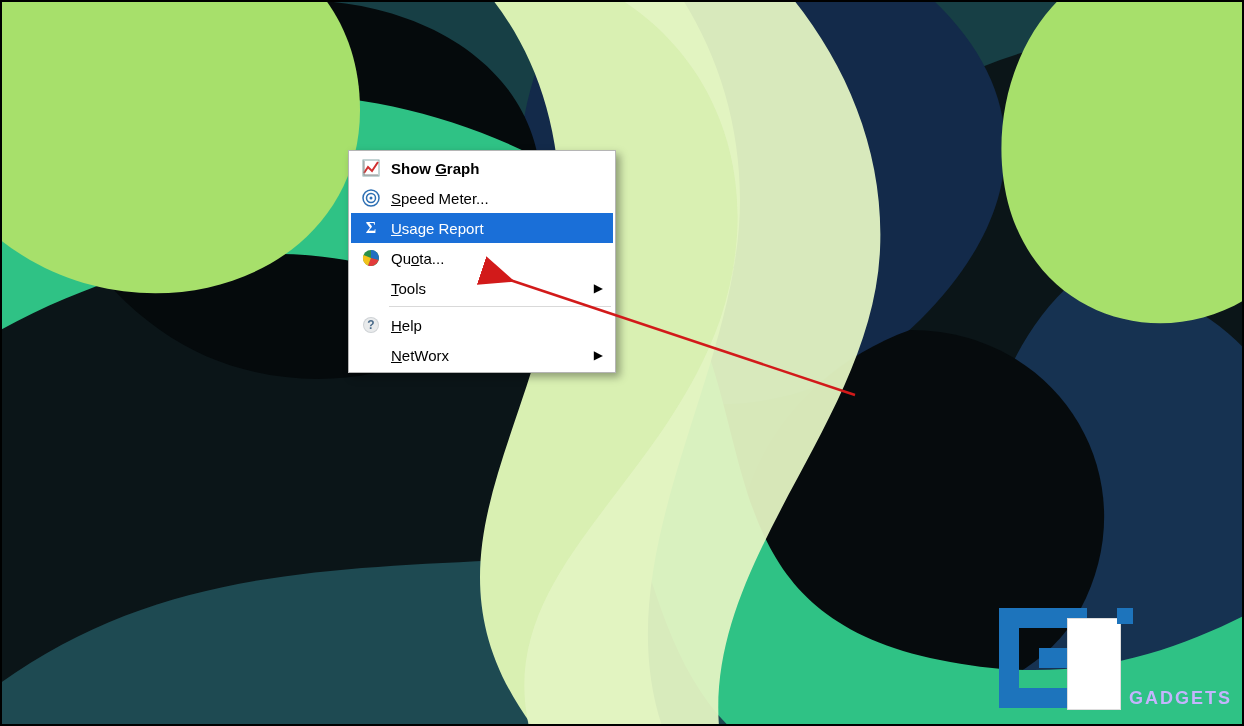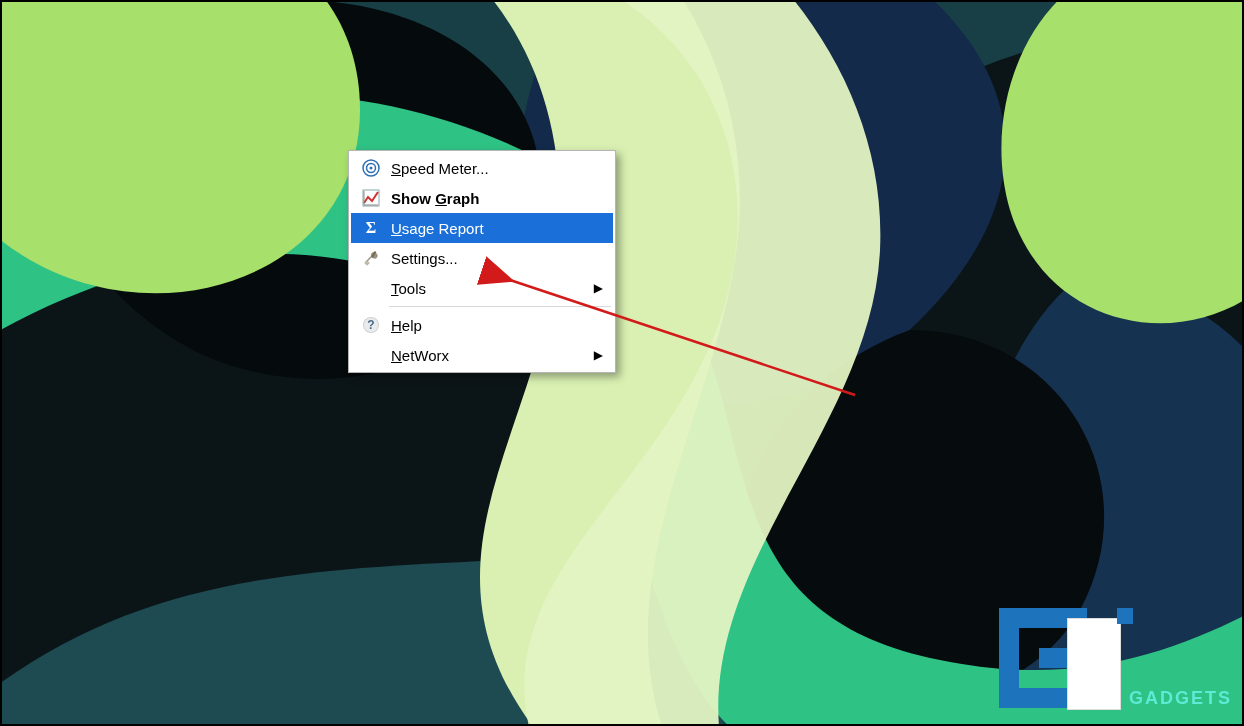--- a/index.html
+++ b/index.html
@@ -79,21 +79,21 @@
   }
   .watermark .glyph .g2 {
     position:absolute; left:68px; top:10px; width:52px; height:90px;
     background:#fff; border:1px solid #ddd;
   }
   .watermark .glyph .dot {
     position:absolute; left:118px; top:0; width:16px; height:16px; background:#1d74bc;
   }
   .watermark .txt {
     font-family: Arial, sans-serif; font-weight:700;
-    letter-spacing:2px; font-size:18px; color:#5eead4;
+    letter-spacing:2px; font-size:18px; color:#c4b5fd;
     transform: translateY(35px);
   }
 </style>
 </head>
 <body>
 
 <div class="wallpaper">
   <svg viewBox="0 0 1244 726" preserveAspectRatio="none">
     <rect width="1244" height="726" fill="#0b1518"></rect>
 
@@ -114,58 +114,59 @@
              L 760 870 C 520 650, 740 420, 740 200 C 740 -30, 540 -200, 300 -200 Z" fill="#d9f0b2"></path>
     <path d="M 520 -40 C 680 -10, 780 140, 720 320 C 650 520, 430 600, 570 820
              L 780 880 C 600 630, 870 470, 880 250 C 890 40, 700 -140, 520 -160 Z" fill="#e3f3c2" opacity="0.95"></path>
 
     <path d="M -60 -60 C 120 -140, 360 -80, 360 110 C 360 270, 170 340, 30 260 C -80 195, -150 60, -60 -60 Z" fill="#a7e06b"></path>
     <path d="M 1180 -40 C 1320 -20, 1380 140, 1290 260 C 1210 360, 1050 340, 1010 210 C 975 90, 1050 -60, 1180 -40 Z" fill="#a7e06b"></path>
   </svg>
 </div>
 
 <div class="ctx" id="ctx">
-    <div class="row">
-      <span class="iconcell">
-        <svg width="18" height="18">
-          <circle cx="9" cy="9" r="8" fill="none" stroke="#2d6fb3" stroke-width="1.5"></circle>
-          <circle cx="9" cy="9" r="4.5" fill="none" stroke="#2d6fb3" stroke-width="1.5"></circle>
-          <circle cx="9" cy="9" r="1.5" fill="#2d6fb3"></circle>
-        </svg>
-      </span>
-      <span class="label"><span class="u">S</span>peed Meter...</span>
-    </div>
     <div class="row bold">
       <span class="iconcell">
         <svg width="18" height="18">
           <rect x="1" y="1" width="16" height="16" fill="#fff" stroke="#8aa"></rect>
           <polyline points="2,14 6,8 10,12 16,3" fill="none" stroke="#d03030" stroke-width="2"></polyline>
           <line x1="2" y1="16" x2="16" y2="16" stroke="#888"></line>
           <line x1="2" y1="2" x2="2" y2="16" stroke="#888"></line>
         </svg>
       </span>
       <span class="label">Show <span class="u">G</span>raph</span>
     </div>
+    <div class="row">
+      <span class="iconcell">
+        <svg width="18" height="18">
+          <circle cx="9" cy="9" r="8" fill="none" stroke="#2d6fb3" stroke-width="1.5"></circle>
+          <circle cx="9" cy="9" r="4.5" fill="none" stroke="#2d6fb3" stroke-width="1.5"></circle>
+          <circle cx="9" cy="9" r="1.5" fill="#2d6fb3"></circle>
+        </svg>
+      </span>
+      <span class="label"><span class="u">S</span>peed Meter...</span>
+    </div>
     <div class="row highlight">
       <span class="iconcell">
         <svg width="18" height="18">
           <text x="9" y="14" text-anchor="middle" font-family="Georgia,serif" font-size="16" font-weight="bold" fill="#fff">Σ</text>
         </svg>
       </span>
       <span class="label"><span class="u">U</span>sage Report</span>
     </div>
     <div class="row">
       <span class="iconcell">
         <svg width="18" height="18">
-          <path d="M14 4 a3 3 0 1 1 -4 4 L4 14 l-1 -1 L9 7 a3 3 0 0 1 5 -3 z" fill="#9a9488"></path>
-          <rect x="3" y="12" width="4" height="4" transform="rotate(45 5 14)" fill="#c0b8a8"></rect>
-          <rect x="11" y="2" width="2" height="7" transform="rotate(30 12 5)" fill="#7a6a4a"></rect>
-        </svg>
-      </span>
-      <span class="label">Settings...</span>
+          <circle cx="9" cy="9" r="8" fill="#2a8f4a"></circle>
+          <path d="M9 9 L9 1 A8 8 0 0 1 16.6 11 Z" fill="#1f6fc2"></path>
+          <path d="M9 9 L16.6 11 A8 8 0 0 1 6 16.4 Z" fill="#e23b3b"></path>
+          <path d="M9 9 L6 16.4 A8 8 0 0 1 1.5 6 Z" fill="#f2c21a"></path>
+        </svg>
+      </span>
+      <span class="label">Qu<span class="u">o</span>ta...</span>
     </div>
     <div class="row">
       <span class="iconcell"></span>
       <span class="label"><span class="u">T</span>ools</span>
       <span class="arrow">▶</span>
     </div>
     <div class="sep"></div>
     <div class="row">
       <span class="iconcell">
         <svg width="18" height="18">

